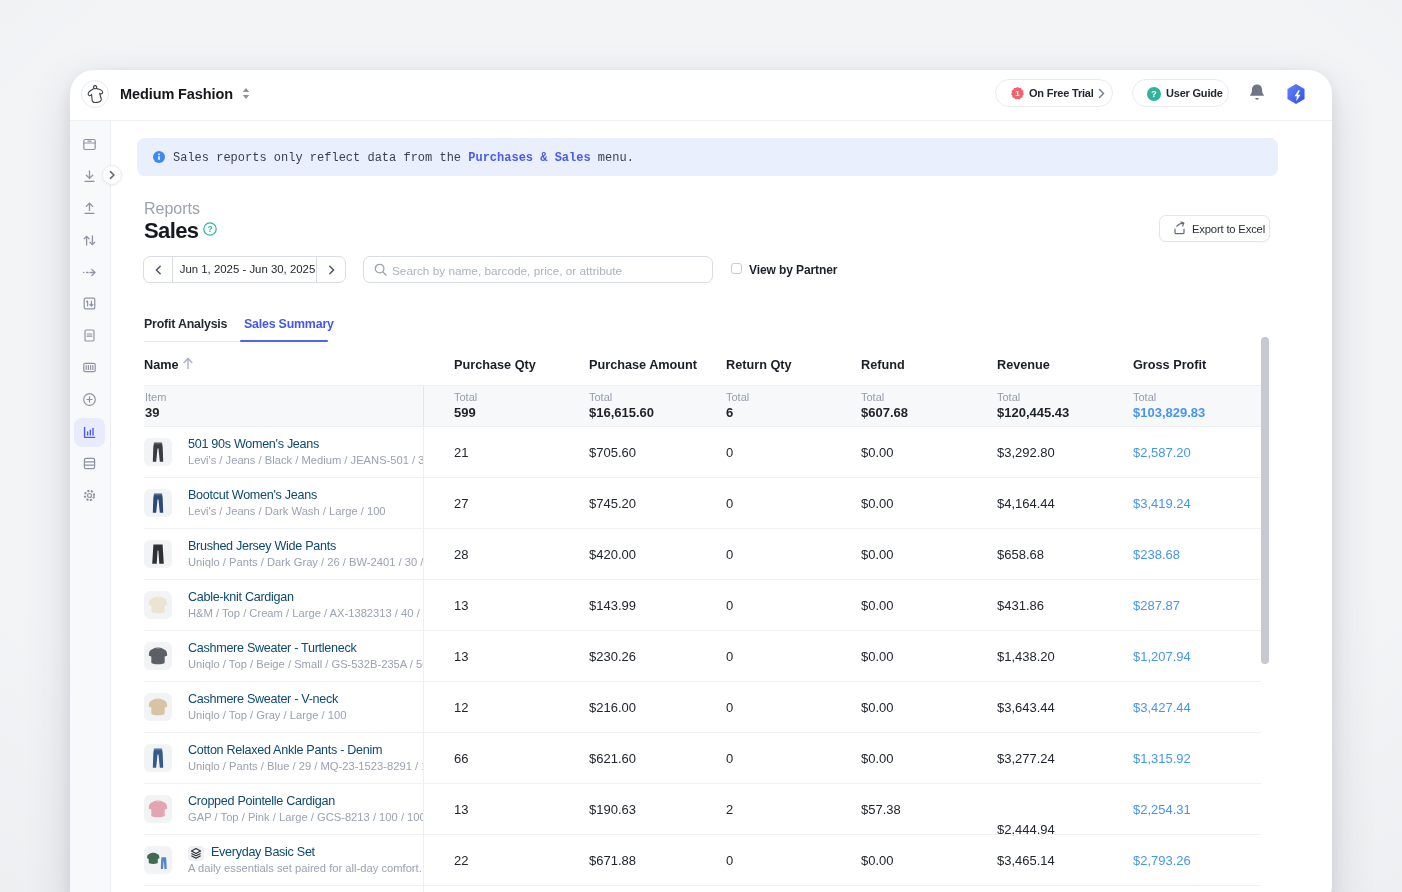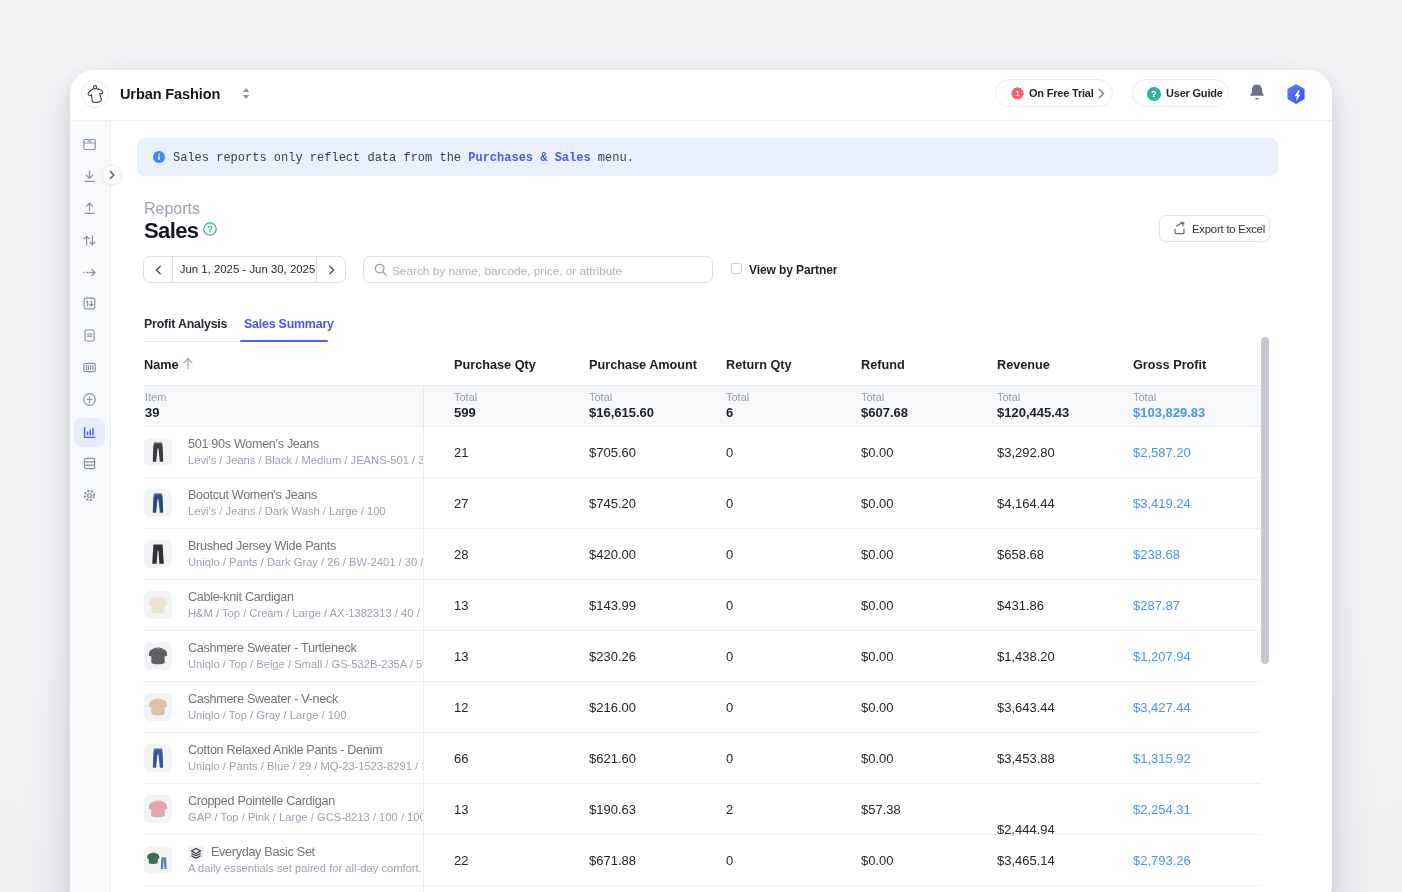--- a/index.html
+++ b/index.html
@@ -60,21 +60,21 @@
   .tab2 { position:absolute; left:244px; top:316.5px; font-size:12.4px; font-weight:bold; color:#4356ee; letter-spacing:-.2px; }
   .tabline-gray { position:absolute; left:144px; top:341px; width:184px; height:1px; background:#e7e9ed; }
   .tabline-blue { position:absolute; left:240px; top:339.5px; width:88px; height:2.5px; background:#5262f0; border-radius:2px; }
   .th { position:absolute; top:358px; font-size:12.7px; font-weight:bold; color:#1a1e26; }
   .sumband { position:absolute; left:144px; top:385px; width:1117px; height:42px; background:#f7f8fa; border-top:1px solid #eceef1; border-bottom:1px solid #eceef1; }
   .sumlabel { position:absolute; top:391px; font-size:11px; color:#959cab; }
   .sumval { position:absolute; top:405px; font-size:13px; font-weight:bold; color:#1d2128; }
   .vdivider { position:absolute; left:423px; top:386px; width:1px; height:506px; background:#edeff2; }
   .rowline { position:absolute; left:144px; width:1117px; height:1px; background:#f0f1f3; }
   .thumb { position:absolute; left:144px; width:28px; height:28px; border-radius:6px; background:#f2f3f5; overflow:hidden; }
-  .rtitle { position:absolute; left:188px; font-size:12.6px; font-weight:500; color:#737373; letter-spacing:-.3px; }
+  .rtitle { position:absolute; left:188px; font-size:12.6px; font-weight:500; color:#0c4a6e; letter-spacing:-.3px; }
   .rsub { position:absolute; left:188px; font-size:11.2px; color:#9aa1b1; max-width:235px; white-space:nowrap; overflow:hidden; }
   .num { position:absolute; font-size:13px; color:#22262e; }
   .gp { color:#4596ef; }
   .scrollbar { position:absolute; left:1261px; top:337px; width:8px; height:327px; background:#c6c9cf; border-radius:4px; }
 </style>
 </head>
 <body>
   <div class="card"></div>
   <div class="hdr-border"></div>
   <div class="sidebar"></div>
@@ -167,21 +167,21 @@
   </div>
 
   <div class="logo-circle">
     <svg width="26" height="26" viewBox="0 0 26 26" style="position:absolute;left:0.5px;top:0.5px;">
       <g fill="none" stroke="#3d4148" stroke-width="1.1" stroke-linecap="round" stroke-linejoin="round" transform="rotate(-10 13 13)">
         <circle cx="13.5" cy="5.2" r="1.6"></circle>
         <path d="M12.2 6.3 C9.5 7.2 7.8 7.6 6.2 9.2 C4.9 10.6 5.3 12.3 6.6 12.6 C7.4 12.8 8.2 12.3 8.7 11.6 L8.3 17.8 C8.3 19.3 9.7 20.3 12.6 20.4 C15.7 20.5 17.6 19.6 17.5 18.1 L16.9 12.0 C17.5 12.7 18.4 13.0 19.2 12.6 C20.4 12.0 20.3 10.3 19.0 9.1 C17.5 7.7 16.2 7.3 14.5 6.7"></path>
       </g>
     </svg>
   </div>
-  <div class="brand">Urban Fashion</div>
+  <div class="brand">Medium Fashion</div>
   <svg class="abs" style="left:241px; top:86px;" width="10" height="15" viewBox="0 0 10 15">
     <path d="M5 2 L8.2 6 H1.8 Z" fill="#8c92a0"></path>
     <path d="M5 13 L8.2 9 H1.8 Z" fill="#8c92a0"></path>
   </svg>
 
   <div class="pill" style="left:995px; width:118px;"></div>
   <svg class="abs" style="left:1011px; top:87px;" width="13" height="13" viewBox="0 0 13 13">
     <path d="M6.5 0.4 L8.1 1.5 L10 1.3 L10.7 3.1 L12.4 4 L12.1 5.9 L13 7.6 L11.6 8.9 L11.5 10.8 L9.6 11.3 L8.5 12.9 L6.5 12.3 L4.5 12.9 L3.4 11.3 L1.5 10.8 L1.4 8.9 L0 7.6 L0.9 5.9 L0.6 4 L2.3 3.1 L3 1.3 L4.9 1.5 Z" fill="#f4606c" transform="translate(0,-0.4)"></path>
     <text x="6.5" y="9.4" font-size="8" font-weight="bold" fill="#fff" text-anchor="middle" font-family="Liberation Sans, sans-serif">1</text>
   </svg>
@@ -380,21 +380,21 @@
   <div class="thumb" style="top:744px;"><svg width="28" height="28" viewBox="0 0 28 28">
       <path d="M10 4.5 H18 L18.7 9.3 L19.2 23.8 H15.8 L14.5 10.6 H13.5 L12.2 23.8 H8.8 L9.3 9.3 Z" fill="#35598c"></path>
       <path d="M10 4.5 H18 L18.2 6.3 H9.8 Z" fill="#fff" opacity=".18"></path>
     </svg></div>
   <div class="rtitle" style="top:743px;">Cotton Relaxed Ankle Pants - Denim</div>
   <div class="rsub" style="top:760px;">Uniqlo / Pants / Blue / 29 / MQ-23-1523-8291 / 100</div>
   <div class="num" style="left:454px; top:751px;">66</div>
   <div class="num" style="left:589px; top:751px;">$621.60</div>
   <div class="num" style="left:726px; top:751px;">0</div>
   <div class="num" style="left:861px; top:751px;">$0.00</div>
-  <div class="num" style="left:997px; top:751px;">$3,453.88</div>
+  <div class="num" style="left:997px; top:751px;">$3,277.24</div>
   <div class="num gp" style="left:1133px; top:751px;">$1,315.92</div>
   <div class="rowline" style="top:783px;"></div>
 
   <div class="thumb" style="top:795px;"><svg width="28" height="28" viewBox="0 0 28 28">
       <path d="M10.2 6.2 C11.2 5.3 16.8 5.3 17.8 6.2 L21.3 8 C22.7 8.8 23.3 11.2 23.1 13.8 L20.7 14.6 L20.7 20.2 C20.7 21.6 17.8 22.3 14 22.3 C10.2 22.3 7.3 21.6 7.3 20.2 L7.3 14.6 L4.9 13.8 C4.7 11.2 5.3 8.8 6.7 8 Z" fill="#e2a6b2"></path>
       <path d="M11.5 6 C12.3 5.4 15.7 5.4 16.5 6 C15.9 7 12.1 7 11.5 6" fill="#fff" opacity=".3"></path>
     </svg></div>
   <div class="rtitle" style="top:794px;">Cropped Pointelle Cardigan</div>
   <div class="rsub" style="top:811px;">GAP / Top / Pink / Large / GCS-8213 / 100 / 100</div>
   <div class="num" style="left:454px; top:802px;">13</div>

